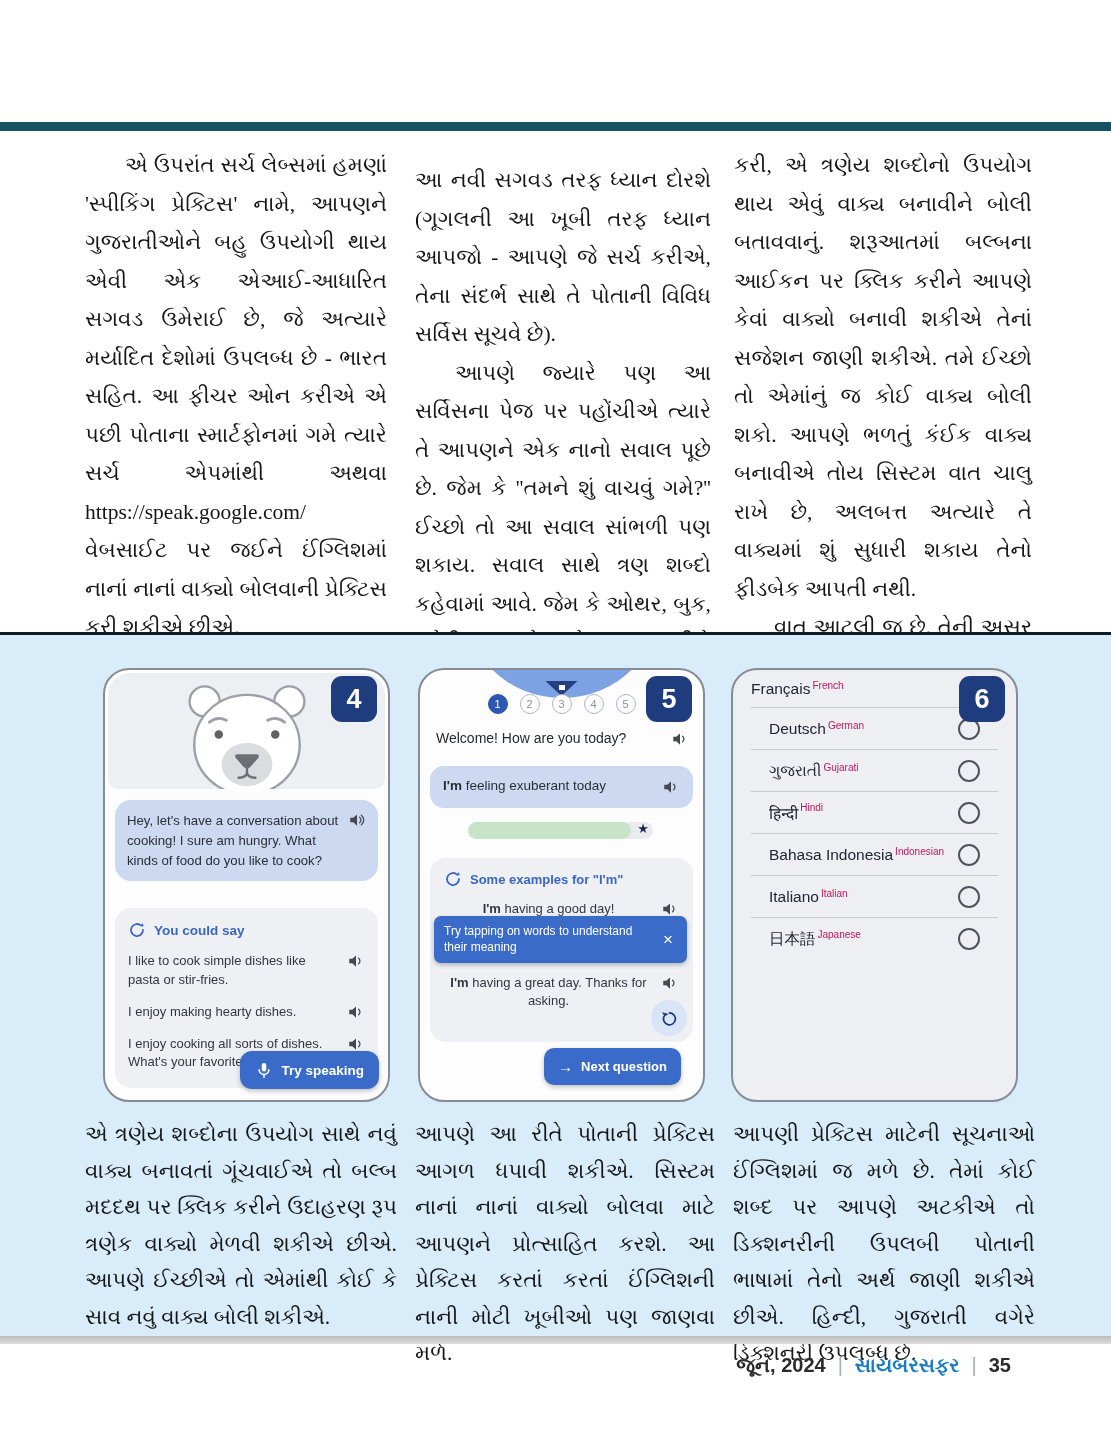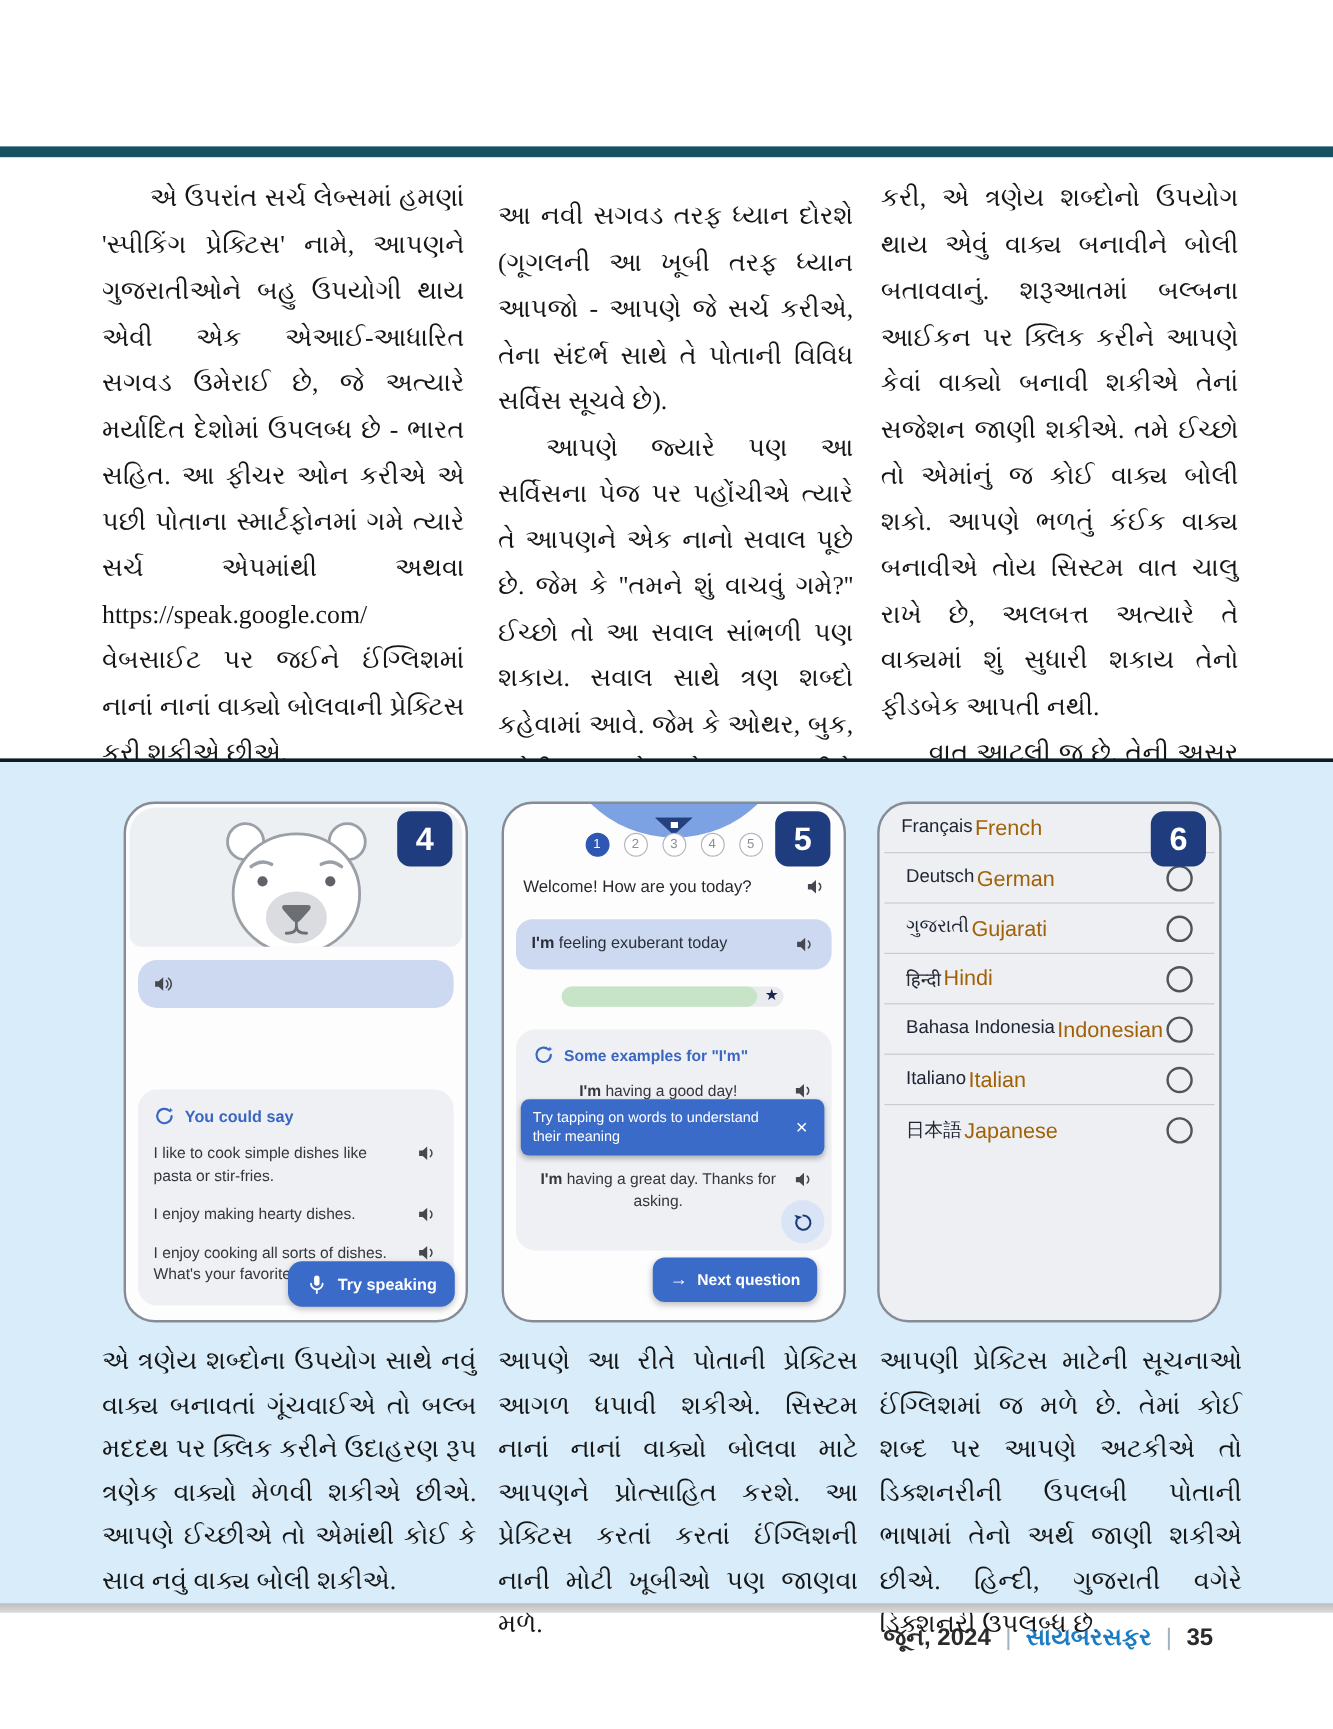--- a/index.html
+++ b/index.html
@@ -92,24 +92,24 @@
   .undo-btn{position:absolute;right:6px;top:142px;width:36px;height:36px;border-radius:50%;
             background:#d9e4f6;display:flex;align-items:center;justify-content:center;z-index:6;}
   .next-btn{position:absolute;right:22px;bottom:15px;background:var(--button-blue,#3a6bc9);color:#fff;
             font-size:13px;font-weight:bold;border-radius:10px;padding:10px 14px;display:flex;
             align-items:center;gap:8px;z-index:7;box-shadow:0 2px 5px rgba(0,0,0,.25);}
   .next-btn .arrow{font-size:15px;font-weight:normal;}
 
   
   .lang-list{position:absolute;left:0;top:0;right:0;bottom:0;}
   .lang-row{position:relative;padding:10px 18px 9px 18px;display:flex;align-items:center;justify-content:space-between;}
-  .lang-row + .lang-row{border-top:1px solid #c7cacf;margin:0 4px;}
+  .lang-row + .lang-row{border-top:1px solid #c7cacf;margin:0 18px;}
   .lang-row .names{display:flex;gap:2px;}
   .lang-native{font-size:15.5px;color:#202633;}
-  .lang-english{font-size:18px;color:#a16207;}
+  .lang-english{font-size:10px;color:#be185d;}
   .radio{width:22px;height:22px;border:2px solid #4f545b;border-radius:50%;box-sizing:border-box;background:transparent;flex:none;}
 
   
   .footer{position:absolute;top:1354px;right:100px;font-family:"Liberation Sans",sans-serif;
           font-size:20px;font-weight:bold;color:#2b2b2b;display:flex;gap:12px;align-items:center;}
   .footer .sep{color:#9fb3c0;font-weight:normal;}
   .footer .mag{color:var(--link-blue,#1b7cc4);}
 </style>
 </head>
 <body>
@@ -156,20 +156,21 @@
           <line x1="103" y1="128" x2="103" y2="138"></line>
           <line x1="115" y1="129" x2="114" y2="139"></line>
           <line x1="127" y1="131" x2="124" y2="141"></line>
           <line x1="139" y1="135" x2="134" y2="144"></line>
         </g>
       </svg>
     </div>
     <div class="badge">4</div>
 
     <div class="chat-bubble">
+      <span class="txt">Hey, let's have a conversation about cooking! I sure am hungry. What kinds of food do you like to cook?</span>
       <span class="spk">
         <svg viewBox="0 0 24 24">
             <path d="M3 9v6h4l5 4.5V4.5L7 9H3z" fill="#45494f"></path>
             <path d="M15.5 8.2a5 5 0 010 7.6M17.8 5.6a8 8 0 010 12.8" stroke="#45494f" stroke-width="1.7" fill="none" stroke-linecap="round"></path>
           </svg>
       </span>
     </div>
 
     <div class="sugg-panel">
       <div class="panel-head">

